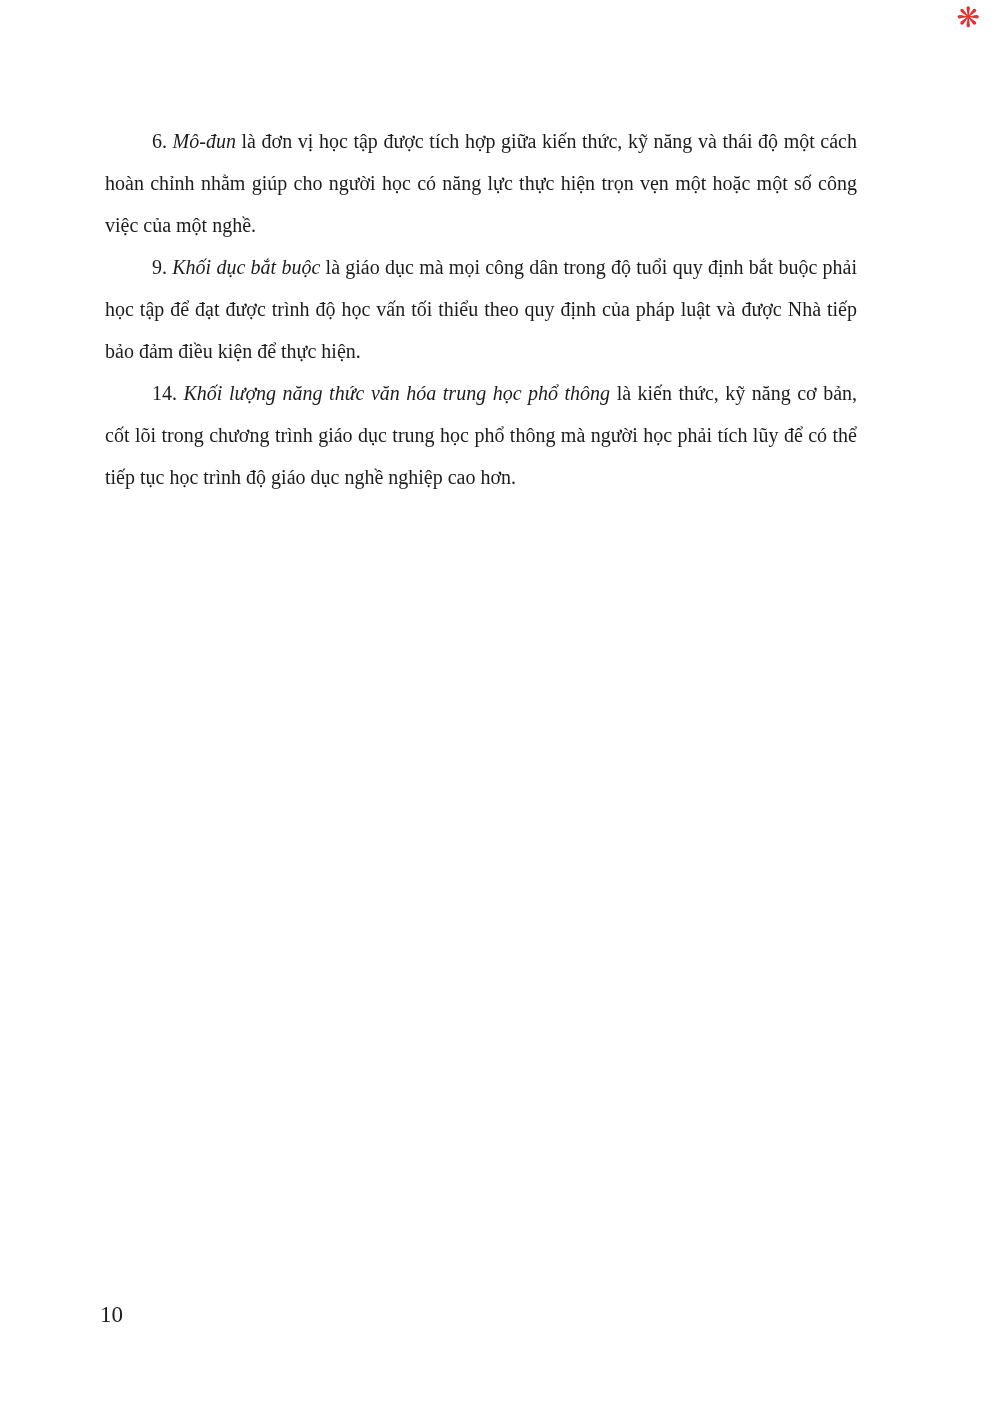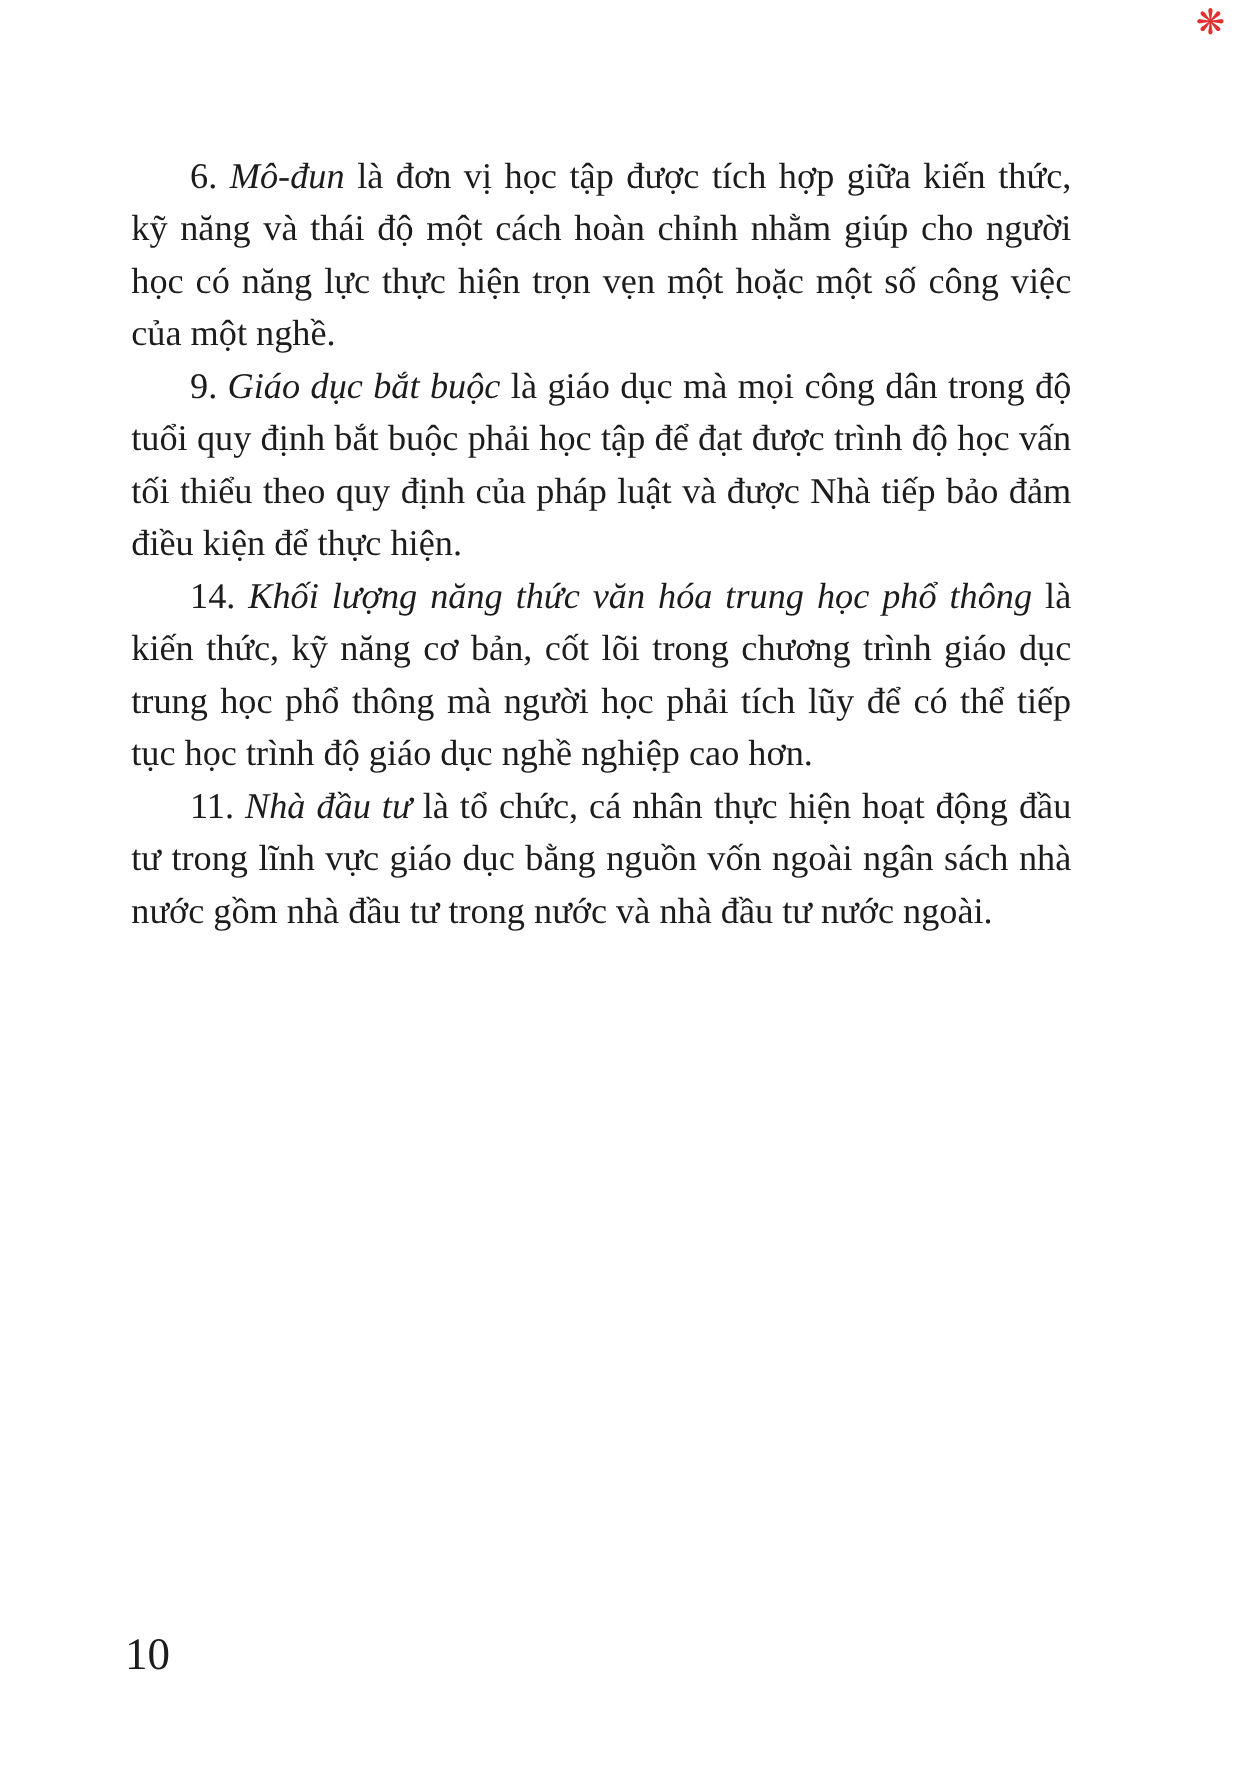--- a/index.html
+++ b/index.html
@@ -22,36 +22,36 @@
     font-size: 28px;
     line-height: 28px;
     color: #e33030;
     font-family: "DejaVu Sans", sans-serif;
   }
   .text-block {
     position: absolute;
     top: 120px;
     left: 105px;
     width: 752px;
-    font-size: 29px;
+    font-size: 20px;
     line-height: 42px;
     text-align: justify;
   }
   .para {
     margin: 0;
     text-indent: 47px;
   }
   .term {
     font-style: italic;
   }
   .page-number {
     position: absolute;
     left: 100px;
     top: 1302px;
-    font-size: 36px;
+    font-size: 23px;
     color: #1c1c1c;
   }
 </style>
 </head>
 <body>
 
 <div>
 
   <span class="ornament">❋</span>
 
@@ -60,34 +60,29 @@
     <p class="para">
       <span>6.</span>
       <span class="term">Mô-đun</span>
       <span>là đơn vị học tập được tích hợp giữa kiến thức, kỹ năng và thái độ một cách hoàn chỉnh nhằm giúp cho người học có năng lực thực hiện trọn vẹn một hoặc một số công việc của một nghề.</span>
     </p>
 
 
 
     <p class="para">
       <span>9.</span>
-      <span class="term">Giáo dục bắt buộc</span>
+      <span class="term">Khối dục bắt buộc</span>
       <span>là giáo dục mà mọi công dân trong độ tuổi quy định bắt buộc phải học tập để đạt được trình độ học vấn tối thiểu theo quy định của pháp luật và được Nhà tiếp bảo đảm điều kiện để thực hiện.</span>
     </p>
 
     <p class="para">
       <span>14.</span>
       <span class="term">Khối lượng năng thức văn hóa trung học phổ thông</span>
       <span>là kiến thức, kỹ năng cơ bản, cốt lõi trong chương trình giáo dục trung học phổ thông mà người học phải tích lũy để có thể tiếp tục học trình độ giáo dục nghề nghiệp cao hơn.</span>
     </p>
 
-    <p class="para">
-      <span>11.</span>
-      <span class="term">Nhà đầu tư</span>
-      <span>là tổ chức, cá nhân thực hiện hoạt động đầu tư trong lĩnh vực giáo dục bằng nguồn vốn ngoài ngân sách nhà nước gồm nhà đầu tư trong nước và nhà đầu tư nước ngoài.</span>
-    </p>
 
 
   </div>
 
   <div class="page-number">10</div>
 
 </div>
 
 </body></html>

